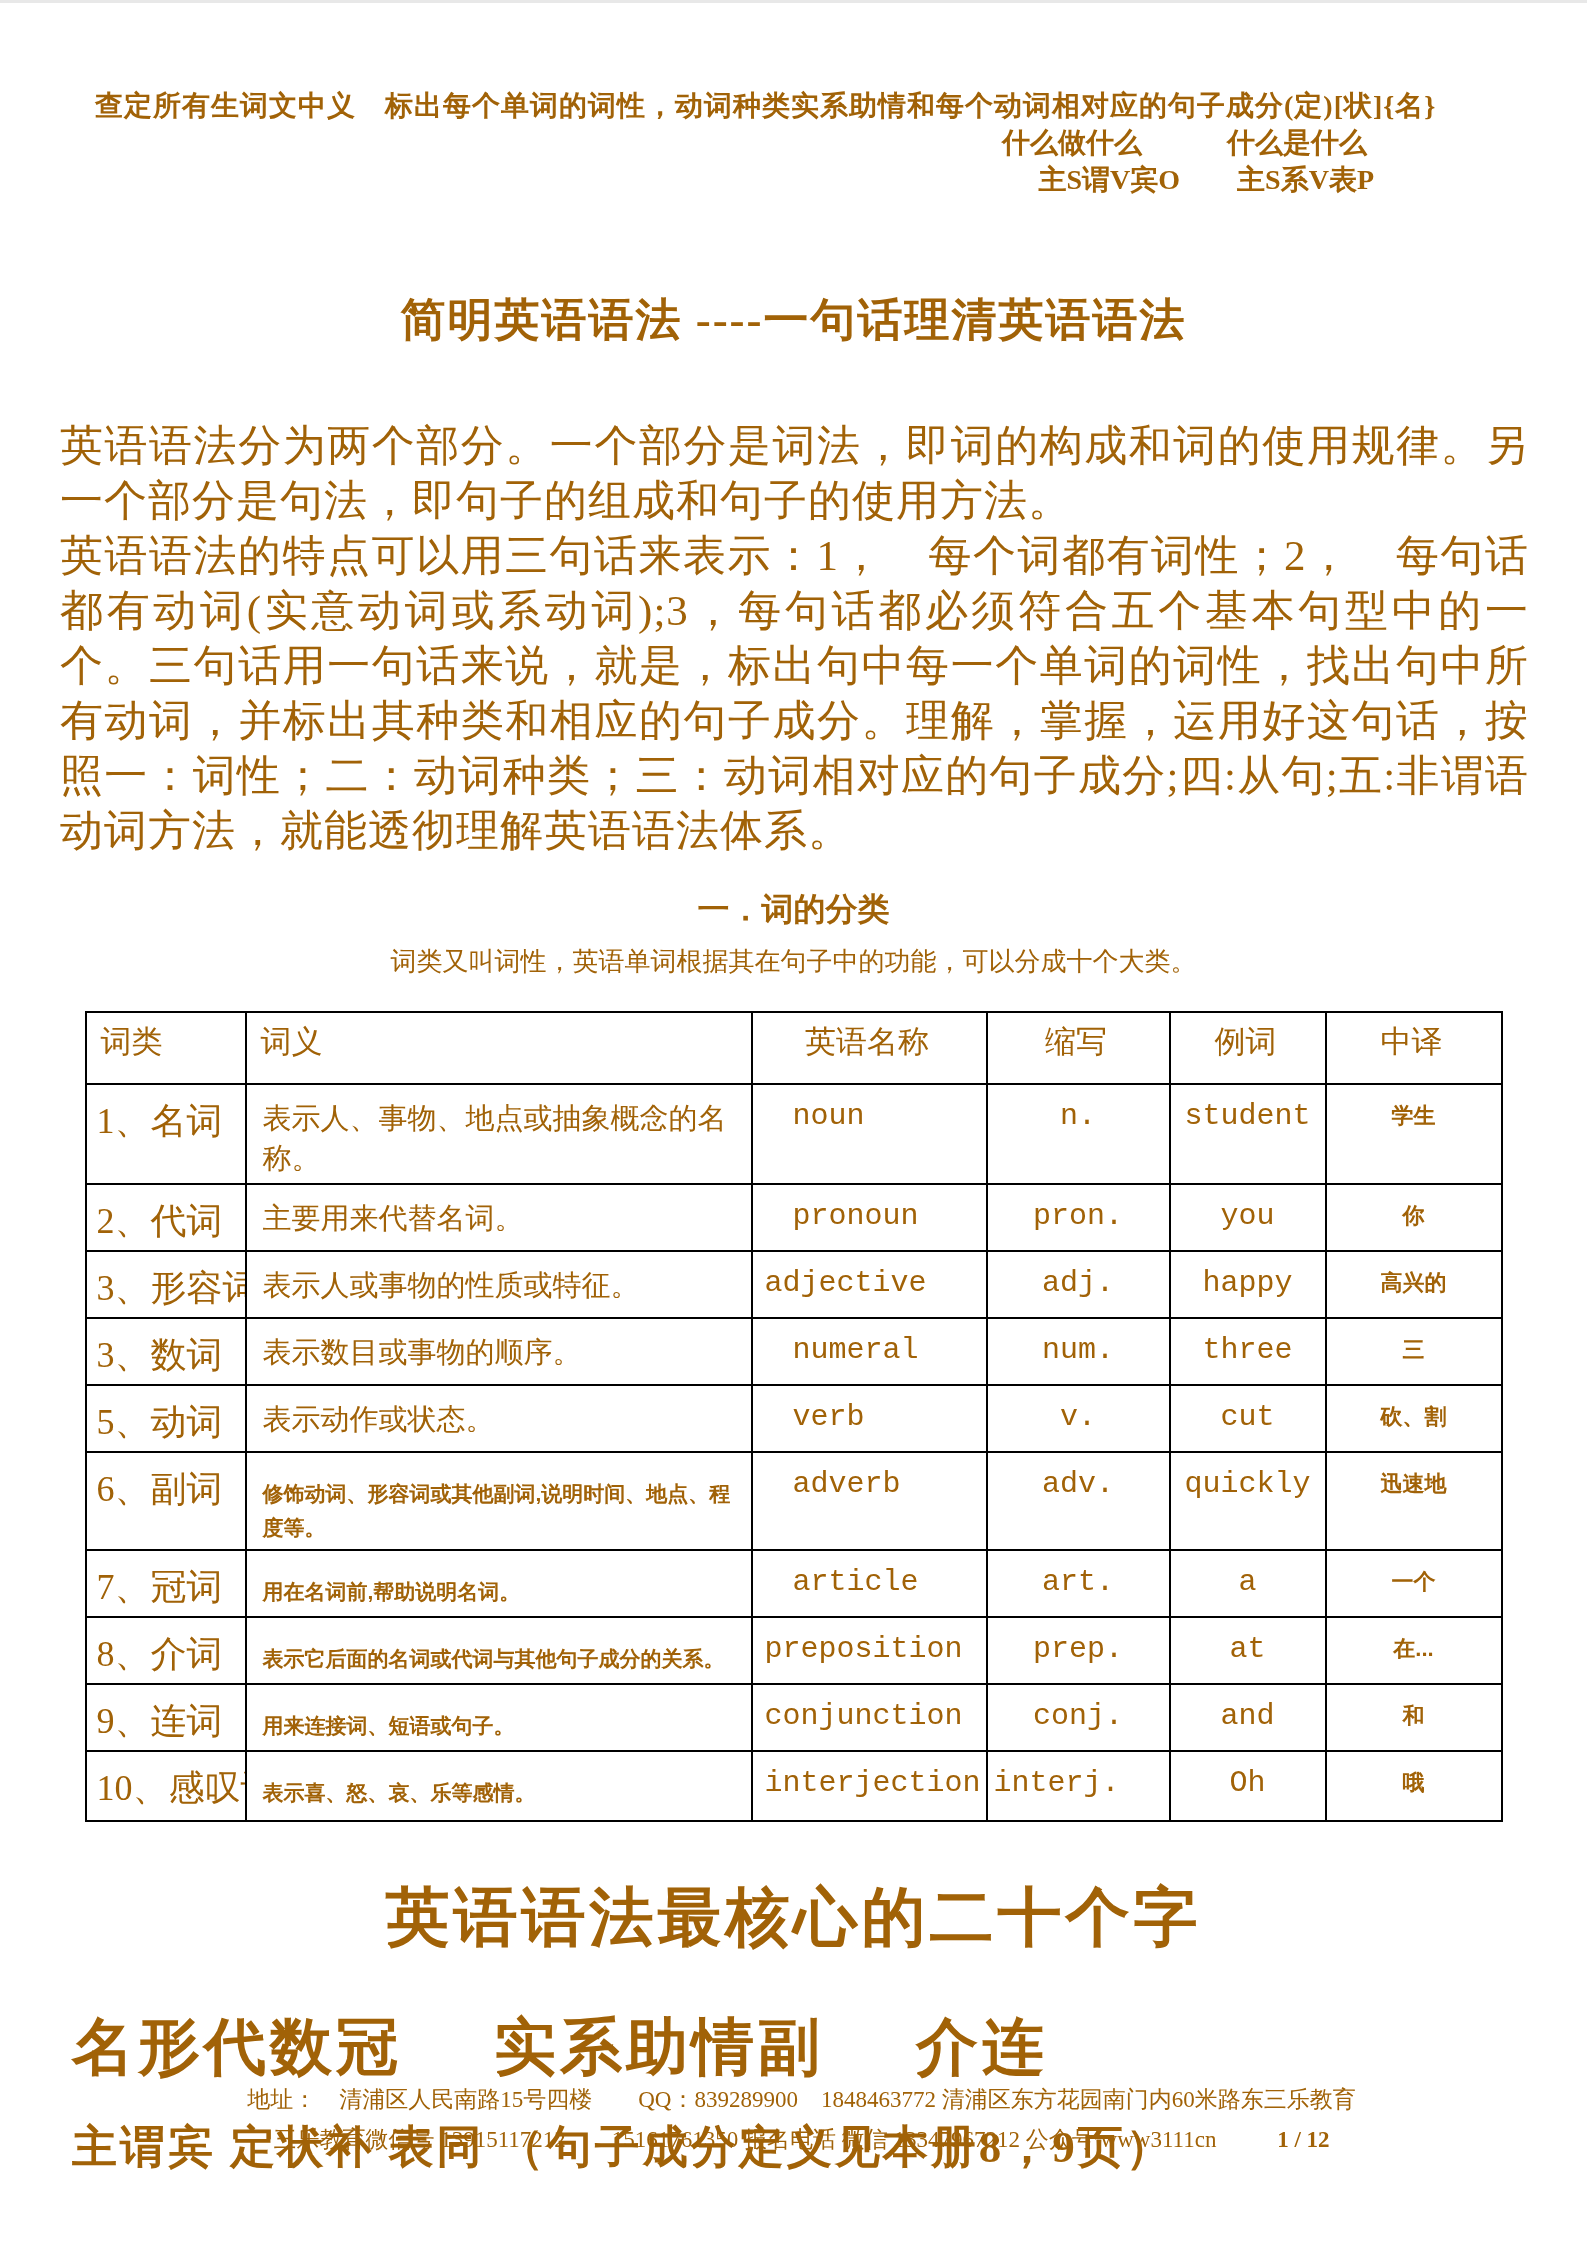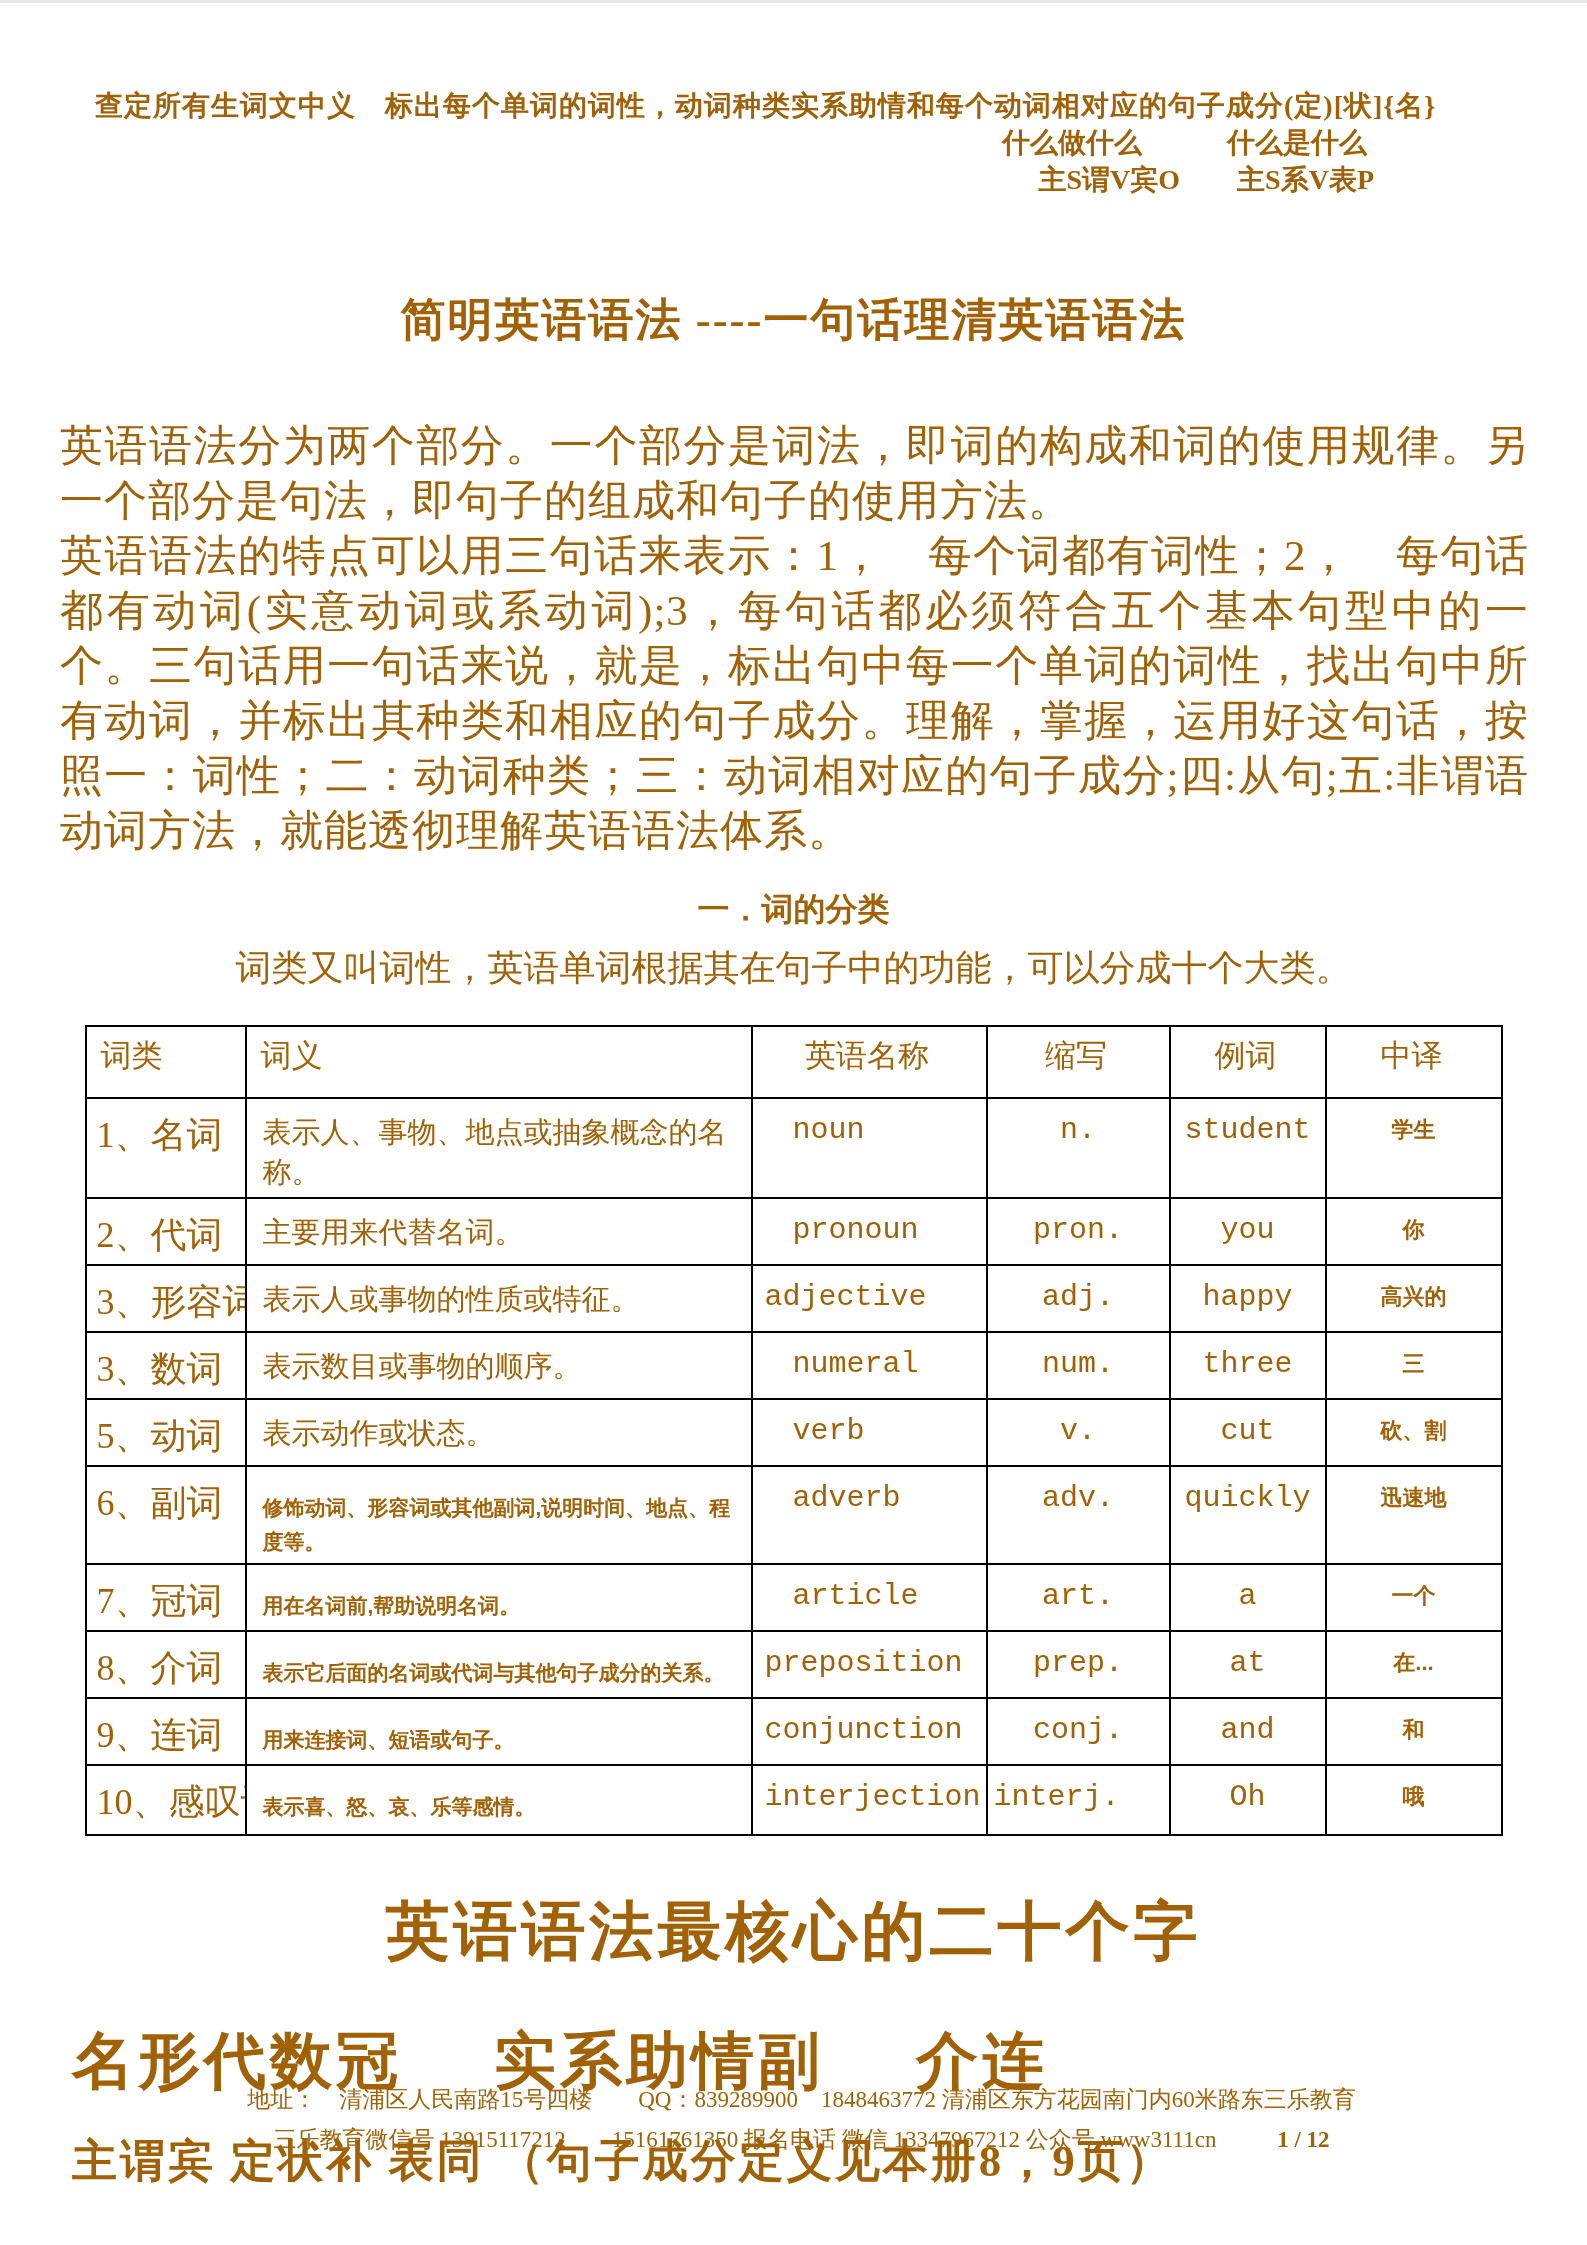--- a/index.html
+++ b/index.html
@@ -46,21 +46,21 @@
   
   .section-head {
     margin-top: 30px;
     text-align: center;
     font-size: 32px;
     font-weight: bold;
   }
   .section-sub {
     margin-top: 12px;
     text-align: center;
-    font-size: 36px;
+    font-size: 26px;
   }
   
   table.word-table {
     margin: 32px auto 0 auto;
     width: 1416px;
     border-collapse: collapse;
     table-layout: fixed;
   }
   table.word-table th, table.word-table td {
     border: 2px solid #000;

